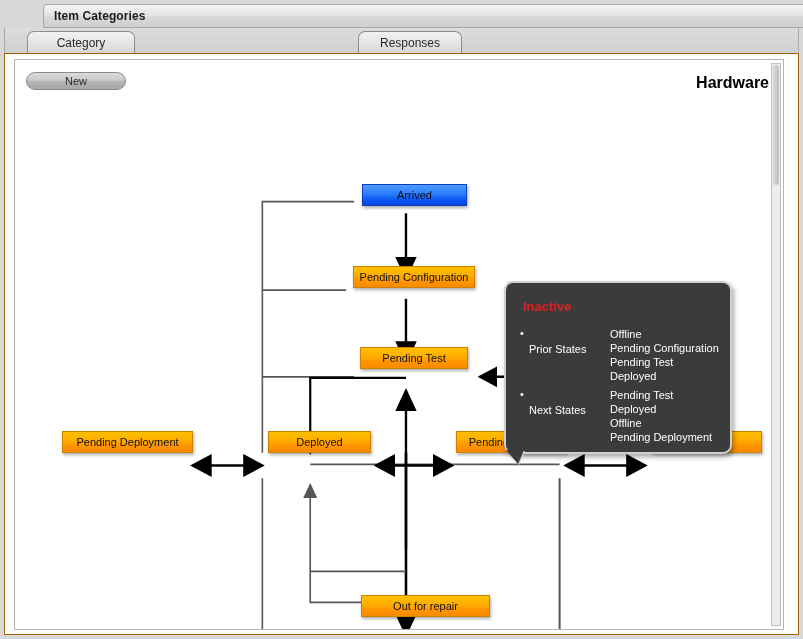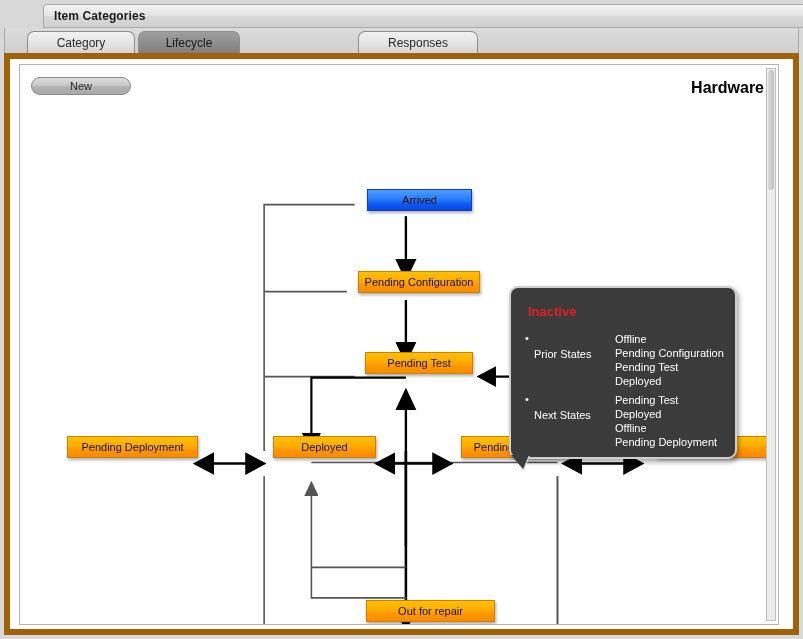--- a/index.html
+++ b/index.html
@@ -48,21 +48,21 @@
   }
   .tab.active{
     background:linear-gradient(to bottom,#9e9e9e 0%,#8e8e8e 50%,#7e7e7e 100%);
     color:#1a1a1a;
     font-weight:normal;
   }
   
   .panel{
     position:absolute;left:4px;top:53px;width:795px;height:582px;
     background:#ffffff;
-    border:6px solid #a16207;
+    border:1px solid #a16207;
     box-sizing:border-box;
   }
   .panel-inner{
     position:absolute;left:9px;top:5px;right:14px;bottom:4px;
     background:#ffffff;
     border:1px solid #b4b4b4;
     overflow:hidden;
   }
   
   .vscroll{
@@ -143,22 +143,21 @@
 <body>
 
 <div class="window">
 
   <div class="titlebar">
     <div class="titlebar-text">Item Categories</div>
   </div>
 
   <div class="tabstrip">
     <div class="tab" style="left:22px;width:108px;">Category</div>
-    <div class="tab active" style="left:133px;width:102px;">Lifecycle</div>
-    <div class="tab" style="left:353px;width:120px;">Responses</div>
+    <div class="tab" style="left:353px;width:104px;">Responses</div>
   </div>
 
   <div class="panel">
     <div class="panel-inner">
 
       <div class="new-btn">New</div>
       <div class="hw-label">Hardware</div>
 
       <div class="diagram">
 

